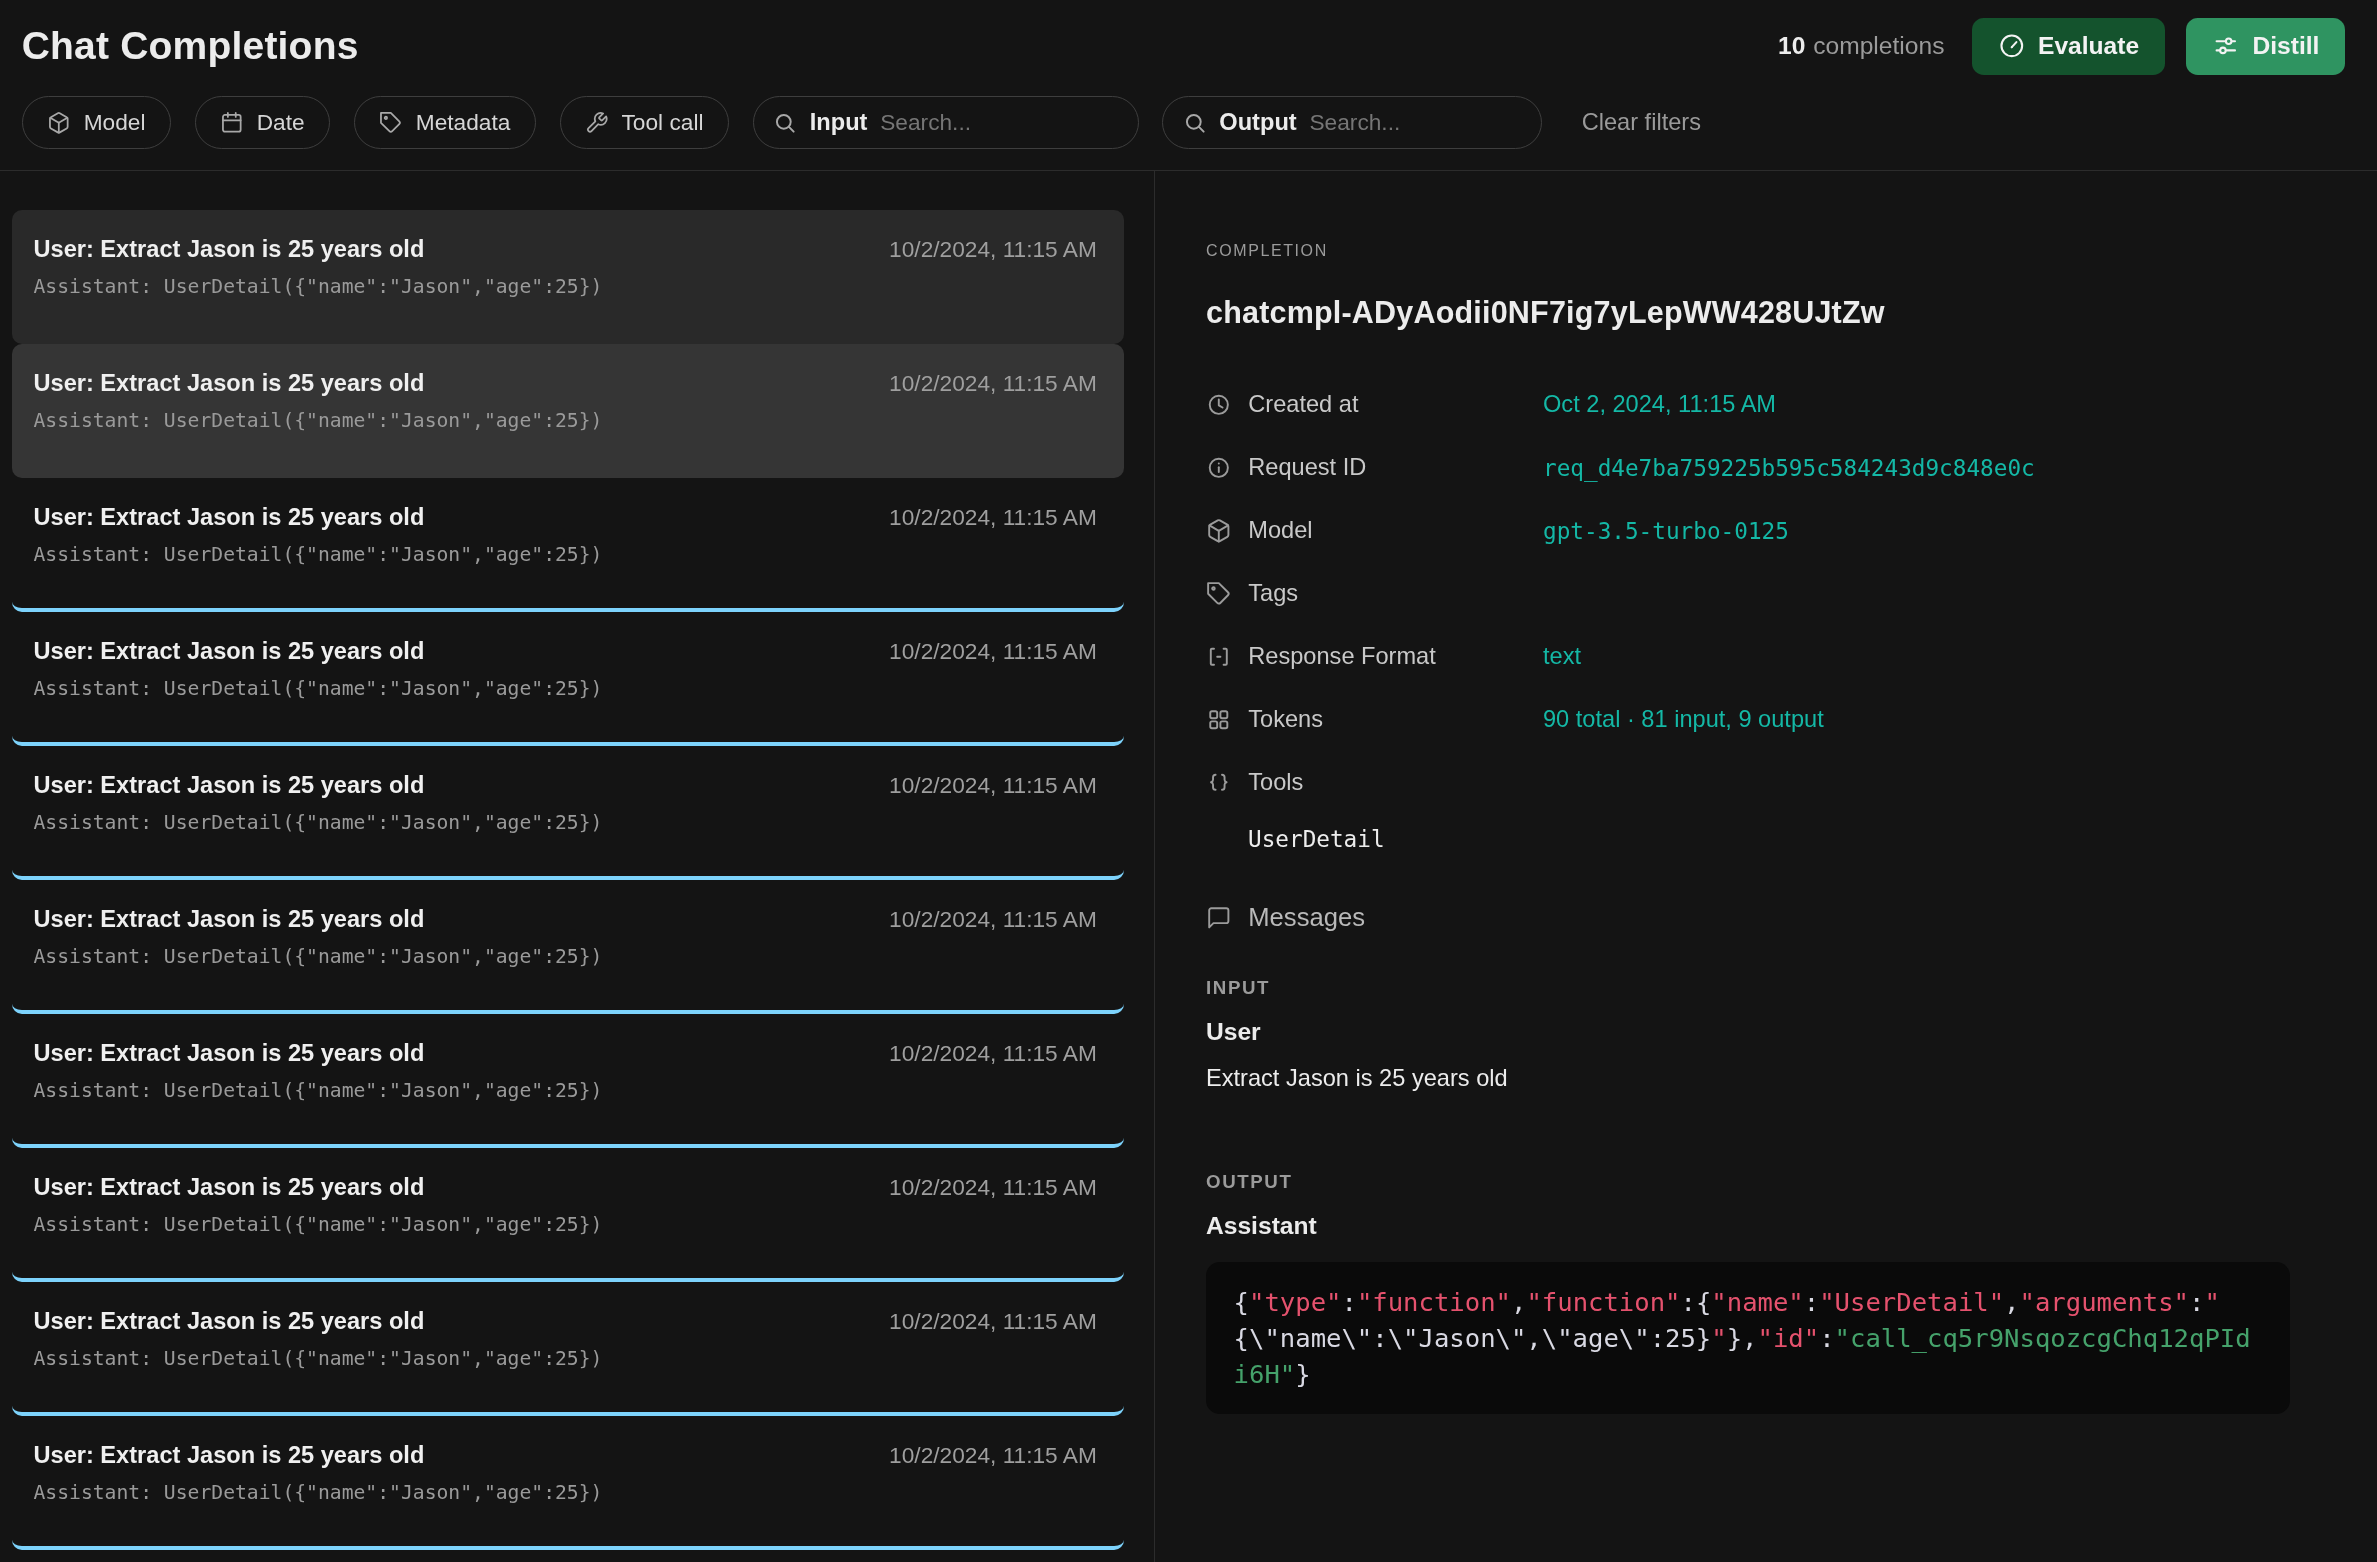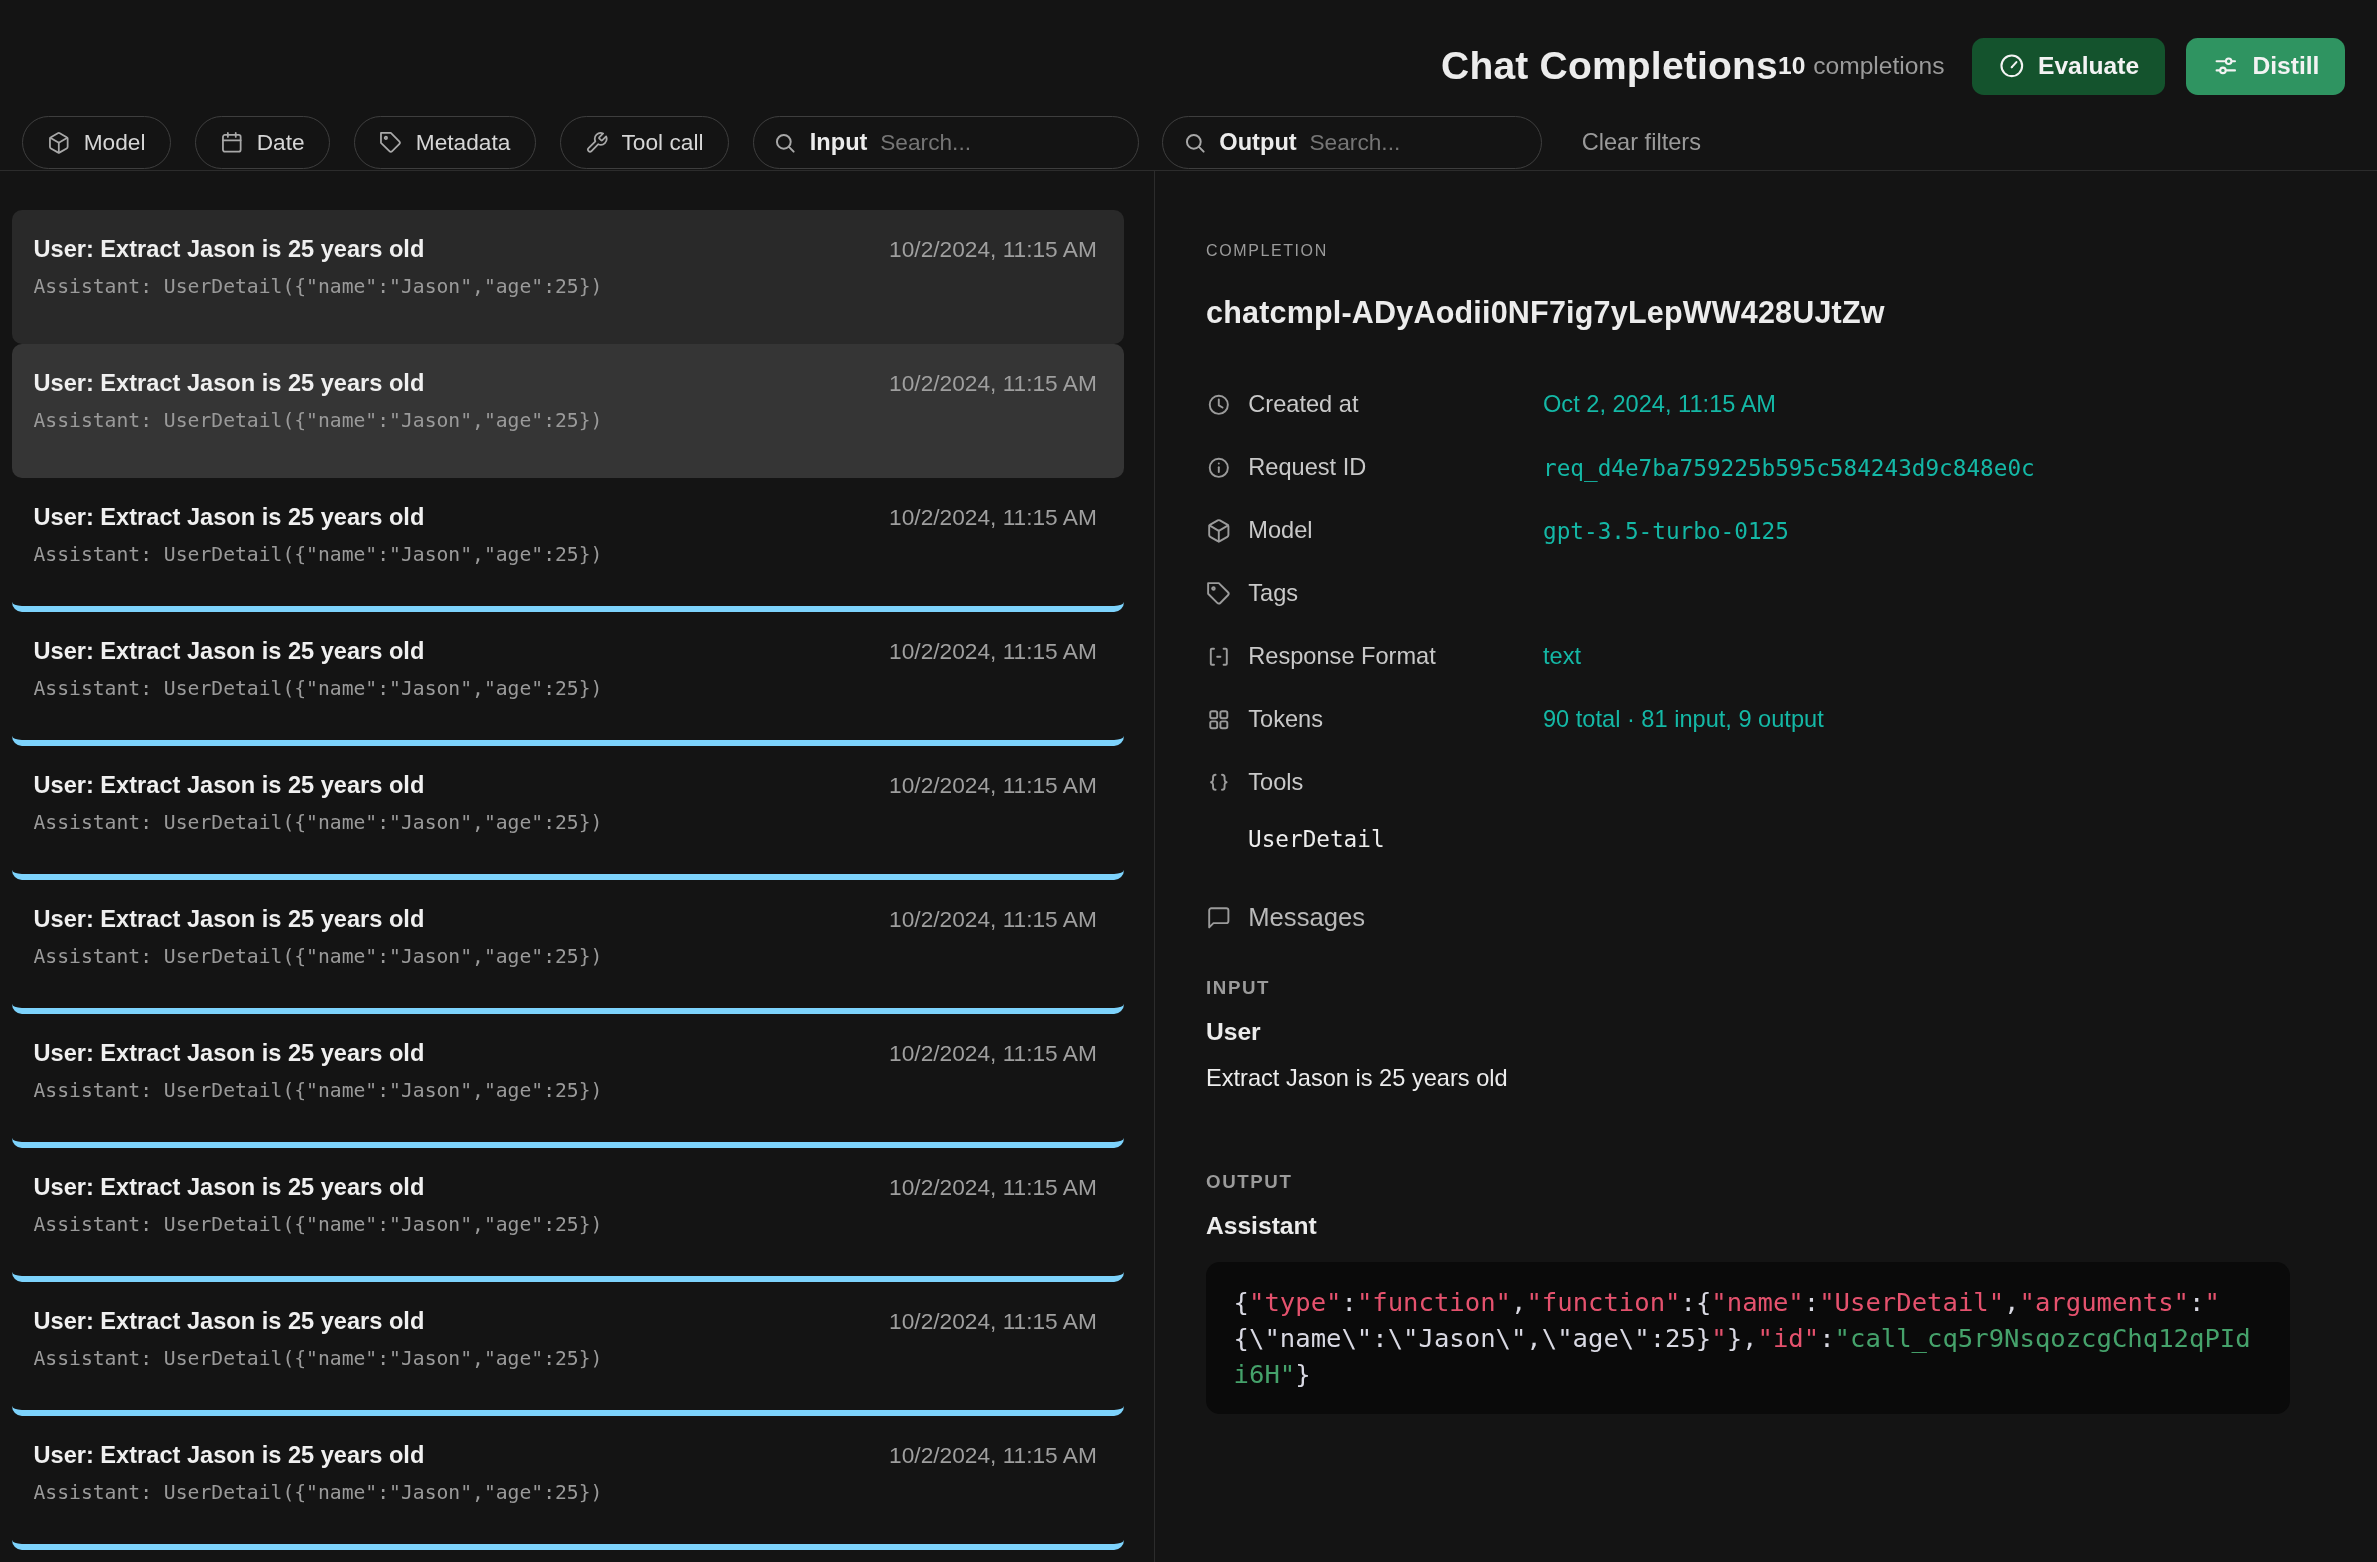--- a/index.html
+++ b/index.html
@@ -8,21 +8,21 @@
     --chip-bg:#333333; --code-bg:#0a0a0a; --code-text:#d9d9e3; --code-red:#e5526e; --code-green:#45a26b;
   }
   *{box-sizing:border-box; margin:0; padding:0;}
   html,body{width:2378px; height:1562px; overflow:hidden;}
   body{background:var(--page-bg); color:var(--text-primary); font-family:"Liberation Sans", sans-serif;}
   .mono{font-family:"DejaVu Sans Mono", monospace;}
   svg{display:block;}
 
   
   .topbar{height:171px; padding:17.7px 33px 0 21.7px; border-bottom:1px solid var(--border);}
-  .topbar-row1{display:flex; align-items:center; justify-content:flex-end; height:57px;margin-top:20px;}
+  .topbar-row1{display:flex; align-items:center; justify-content:space-between; height:57px;}
   .page-title{font-size:39px; font-weight:700; letter-spacing:0.2px;}
   .topbar-actions{display:flex; align-items:center; gap:21.7px;}
   .completions-count{font-size:24.6px; margin-right:5.9px;}
   .count-num{font-weight:700; color:var(--text-primary);}
   .count-label{color:var(--text-secondary); margin-left:7.9px; font-weight:400;}
   .btn{display:flex; align-items:center; gap:12.8px; height:57px; padding:0 25.6px; border:none; border-radius:11.8px;
        font-family:inherit; font-size:24.6px; font-weight:600; color:#f3f3f3; cursor:pointer;}
   .btn-gray{background:#14532d;}
   .btn-green{background:var(--accent-green);}
   .btn .icon svg{width:27.6px; height:27.6px;}
@@ -36,21 +36,21 @@
   .search-pill.output{width:380px;}
   .search-label{font-weight:600; font-size:23.6px; color:var(--text-primary); white-space:nowrap;}
   .search-pill input{flex:1; min-width:0; background:transparent; border:none; outline:none;
         color:#e2e2e2; font-size:22.7px; font-family:inherit;}
   .search-pill input::placeholder{color:#767676;}
   .clear-filters{color:#9a9a9a; font-size:23.6px; margin-left:15.8px; cursor:pointer; white-space:nowrap;}
 
   
   .main{display:flex; height:1391px;}
   .list-panel{width:1155px; flex-shrink:0; border-right:1px solid var(--border); padding:39px 29.6px 0 11.8px; overflow:hidden;}
-  .row{height:134px; padding:25.6px 27.6px 0 21.7px; border-bottom:6px solid #7dd3fc; border-radius:9.9px; cursor:pointer;}
+  .row{height:134px; padding:25.6px 27.6px 0 21.7px; border-bottom:4px solid #7dd3fc; border-radius:9.9px; cursor:pointer;}
   .row.hover{background:var(--row-hover-bg); border-bottom-color:transparent;}
   .row.selected{background:var(--row-selected-bg); border-bottom-color:transparent;}
   .row-top{display:flex; align-items:baseline; justify-content:space-between; gap:23.6px;}
   .row-user{font-size:23.6px; font-weight:700; color:#f0f0f0; white-space:nowrap;}
   .row-time{font-size:22.7px; color:#9f9f9f; white-space:nowrap;}
   .row-assistant{margin-top:12.8px; font-size:19.7px; color:#9a9a9a; white-space:nowrap;}
 
   
   .detail-panel{flex:1; padding:71px 59px 0 51px; overflow:hidden;}
   .section-label{font-size:16px; font-weight:400; letter-spacing:1.6px; color:var(--text-secondary);}

